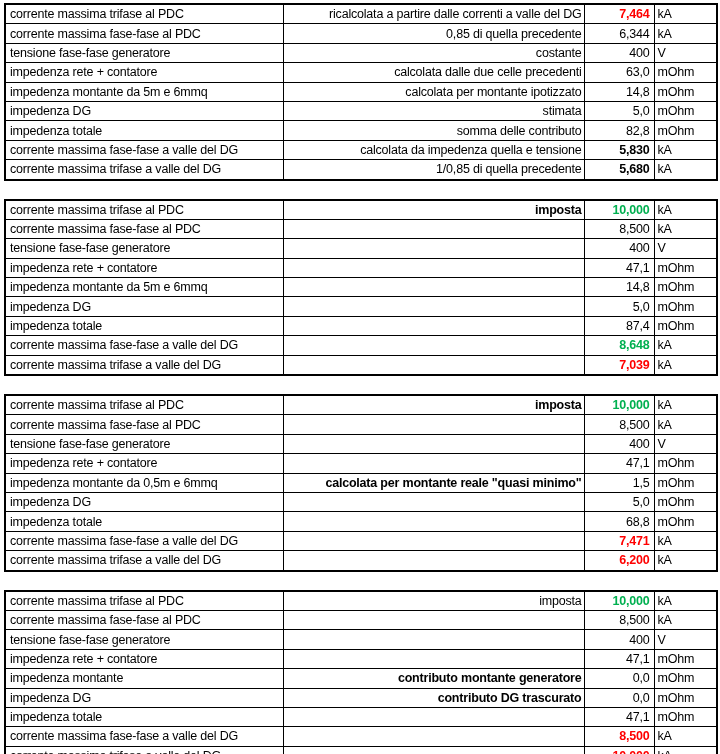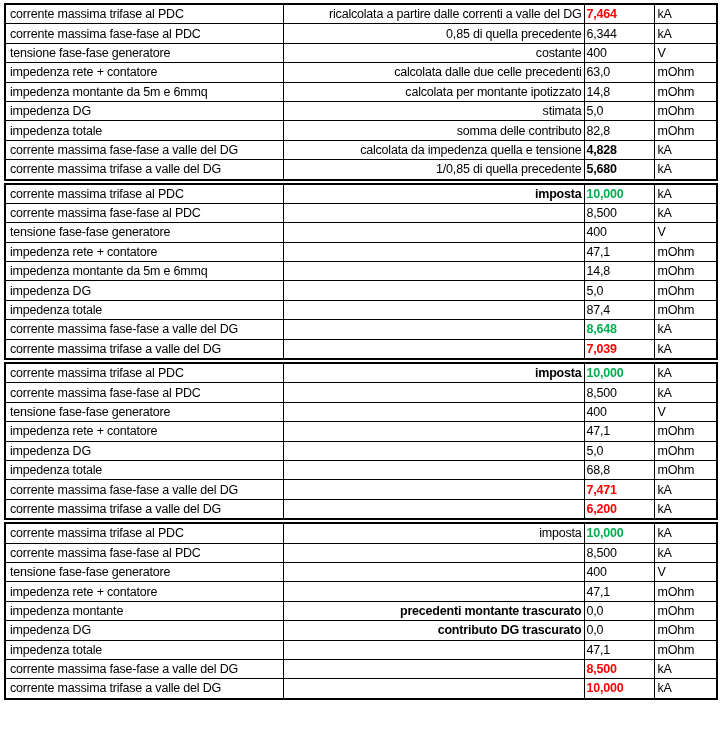--- a/index.html
+++ b/index.html
@@ -12,42 +12,42 @@
   }
   .sheet {
     padding: 3px 0 0 4px;
     font-family: "Liberation Sans", sans-serif;
   }
   table.calc-table {
     border-collapse: collapse;
     table-layout: fixed;
     width: 712px;
     border: 2px solid #000000;
-    margin: 0 0 2px 0;
+    margin: 0 0 18px 0;
     background: #ffffff;
     padding-left: 37px;
   }
   col.col-label { width: 278px; }
   col.col-note  { width: 301px; }
   col.col-value { width: 70px; }
   col.col-unit  { width: 63px; }
   td {
     border: 1px solid #000000;
     height: 18.4px;
     font-size: 12.5px;
     letter-spacing: -0.2px;
     color: #000000;
     white-space: nowrap;
     overflow: hidden;
     vertical-align: middle;
     padding: 0 2px;
   }
   td.c-label { padding-left: 4px; text-align: left; }
   td.c-note  { padding-left: 4px; text-align: right; }
-  td.c-value { padding-right: 4px; }
+  td.c-value { text-align: right; padding-right: 4px; }
   td.c-unit  { text-align: left; padding-left: 3px; }
   .bold { font-weight: 700; }
   td.s-bold  { font-weight: 700; }
   td.s-red   { font-weight: 700; color: var(--value-red, #ff0000); }
   td.s-green { font-weight: 700; color: var(--value-green, #00b050); }
 </style>
 </head>
 <body>
 
 <div class="sheet">
@@ -97,21 +97,21 @@
         </tr>
         <tr>
           <td class="c-label">impedenza totale</td>
           <td class="c-note">somma delle contributo</td>
           <td class="c-value s-normal">82,8</td>
           <td class="c-unit">mOhm</td>
         </tr>
         <tr>
           <td class="c-label">corrente massima fase-fase  a valle del DG</td>
           <td class="c-note">calcolata da impedenza quella e tensione</td>
-          <td class="c-value s-bold">4,828</td>
+          <td class="c-value s-bold">5,830</td>
           <td class="c-unit">kA</td>
         </tr>
         <tr>
           <td class="c-label">corrente massima trifase a valle del DG</td>
           <td class="c-note">1/0,85 di quella precedente</td>
           <td class="c-value s-bold">5,680</td>
           <td class="c-unit">kA</td>
         </tr>
       </tbody>
     </table>
@@ -205,20 +205,26 @@
           <td class="c-value s-normal">400</td>
           <td class="c-unit">V</td>
         </tr>
         <tr>
           <td class="c-label">impedenza rete + contatore</td>
           <td class="c-note"></td>
           <td class="c-value s-normal">47,1</td>
           <td class="c-unit">mOhm</td>
         </tr>
         <tr>
+          <td class="c-label">impedenza montante da 0,5m e 6mmq</td>
+          <td class="c-note bold">calcolata per montante reale "quasi minimo"</td>
+          <td class="c-value s-normal">1,5</td>
+          <td class="c-unit">mOhm</td>
+        </tr>
+        <tr>
           <td class="c-label">impedenza DG</td>
           <td class="c-note"></td>
           <td class="c-value s-normal">5,0</td>
           <td class="c-unit">mOhm</td>
         </tr>
         <tr>
           <td class="c-label">impedenza totale</td>
           <td class="c-note"></td>
           <td class="c-value s-normal">68,8</td>
           <td class="c-unit">mOhm</td>
@@ -264,21 +270,21 @@
           <td class="c-unit">V</td>
         </tr>
         <tr>
           <td class="c-label">impedenza rete + contatore</td>
           <td class="c-note"></td>
           <td class="c-value s-normal">47,1</td>
           <td class="c-unit">mOhm</td>
         </tr>
         <tr>
           <td class="c-label">impedenza montante</td>
-          <td class="c-note bold">precedenti montante trascurato</td>
+          <td class="c-note bold">contributo montante generatore</td>
           <td class="c-value s-normal">0,0</td>
           <td class="c-unit">mOhm</td>
         </tr>
         <tr>
           <td class="c-label">impedenza DG</td>
           <td class="c-note bold">contributo DG trascurato</td>
           <td class="c-value s-normal">0,0</td>
           <td class="c-unit">mOhm</td>
         </tr>
         <tr>

